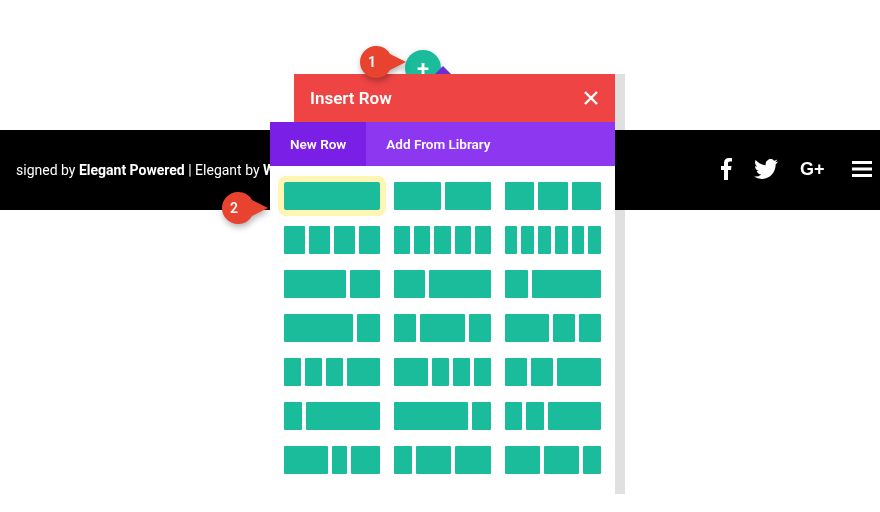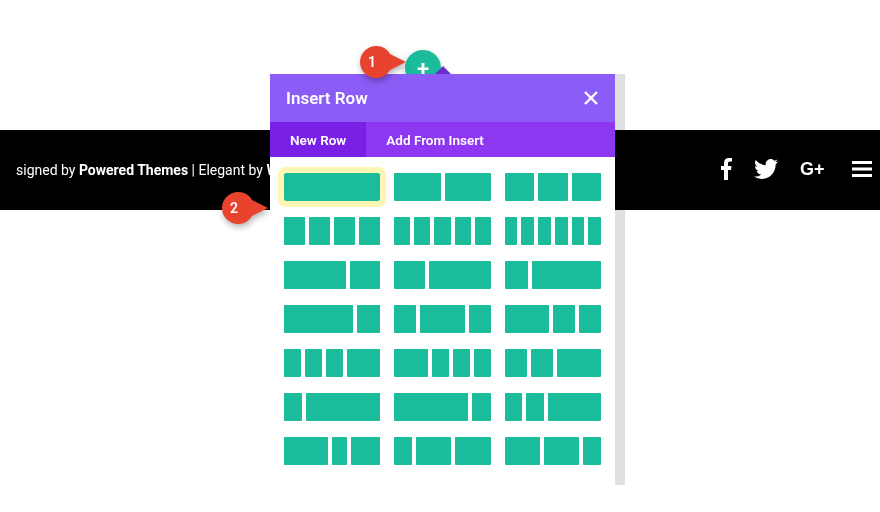--- a/index.html
+++ b/index.html
@@ -58,40 +58,41 @@
   }
   .modal-caret {
     position: absolute;
     top: -8px; left: 50%; transform: translateX(-50%);
     width: 0; height: 0;
     border-left: 9px solid transparent;
     border-right: 9px solid transparent;
     border-bottom: 9px solid #6b2ed3;
   }
   .modal-header {
-    background: #8b5cf6;
+    background: #ef4444;
     color: #fff;
     height: 48px;
     display: flex; align-items: center;
     padding: 0 16px;
     font-size: 17px;
     font-weight: 600;
     position: relative;
+    margin-left: 24px;
   }
   .modal-close {
     position: absolute; right: 10px; top: 50%; transform: translateY(-50%);
     width: 28px; height: 28px; display:flex;align-items:center;justify-content:center;
     cursor: pointer;
   }
   .modal-close svg { stroke:#fff; stroke-width:2.4; }
 
   .modal-tabs {
     display: flex;
     background: #8d37f0;
-    height: 35px;
+    height: 44px;
   }
   .modal-tab {
     flex: 0 0 auto;
     padding: 0 20px;
     display: flex; align-items: center;
     color: #fff; font-size: 13.5px; font-weight: 600;
     cursor: pointer;
   }
   .modal-tab.active { background: #7a20e6; }
 
@@ -134,21 +135,21 @@
   .callout-1 { left: 360px; top: 46px; }
   .callout-2 { left: 222px; top: 192px; }
 </style>
 </head>
 <body>
 
 <div class="page-bg"></div>
 
 <div class="footer-bar">
   <span class="footer-text">
-    <span>signed by </span><b>Powered Themes</b><span> | Elegant by </span><b>Wo</b>
+    <span>signed by </span><b>Elegant Powered</b><span> | Elegant by </span><b>Wo</b>
   </span>
   <div class="footer-social">
     <span><svg width="12" height="22" viewBox="0 0 12 22">
           <path d="M8 22V12h3l.5-4H8V5.5C8 4.3 8.3 3.5 10 3.5h2V0h-3C6 0 4 1.8 4 5v3H1v4h3v10h4z"></path>
         </svg></span>
     <span><svg width="24" height="20" viewBox="0 0 24 20">
           <path d="M24 2.4a9.8 9.8 0 0 1-2.8.8 4.9 4.9 0 0 0 2.1-2.7 9.7 9.7 0 0 1-3.1 1.2 4.9 4.9 0 0 0-8.4 4.5A14 14 0 0 1 1.7 1a4.9 4.9 0 0 0 1.5 6.6 4.9 4.9 0 0 1-2.2-.6v.1a4.9 4.9 0 0 0 3.9 4.8 4.9 4.9 0 0 1-2.2.1 4.9 4.9 0 0 0 4.6 3.4A9.9 9.9 0 0 1 0 17.5 14 14 0 0 0 7.6 20c9.1 0 14-7.5 14-14v-.6A10 10 0 0 0 24 2.4z"></path>
         </svg></span>
     <span><svg width="30" height="20" viewBox="0 0 30 20">
           <text x="0" y="16" font-family="Arial" font-weight="700" font-size="18" fill="#fff">G+</text>
@@ -171,21 +172,21 @@
     <span>Insert Row</span>
     <div class="modal-close">
       <svg width="14" height="14" viewBox="0 0 14 14">
           <line x1="1" y1="1" x2="13" y2="13"></line>
           <line x1="13" y1="1" x2="1" y2="13"></line>
         </svg>
     </div>
   </div>
   <div class="modal-tabs" id="modal-tabs">
       <div class="modal-tab active">New Row</div>
-      <div class="modal-tab">Add From Insert</div>
+      <div class="modal-tab">Add From Library</div>
     </div>
   <div class="modal-body" id="modal-body">
       <div class="layout-cell highlight">
         <div class="col" style="flex: 1 0 0px;"></div>
       </div>
       <div class="layout-cell">
         <div class="col" style="flex: 1 0 0px;"></div>
         <div class="col" style="flex: 1 0 0px;"></div>
       </div>
       <div class="layout-cell">

